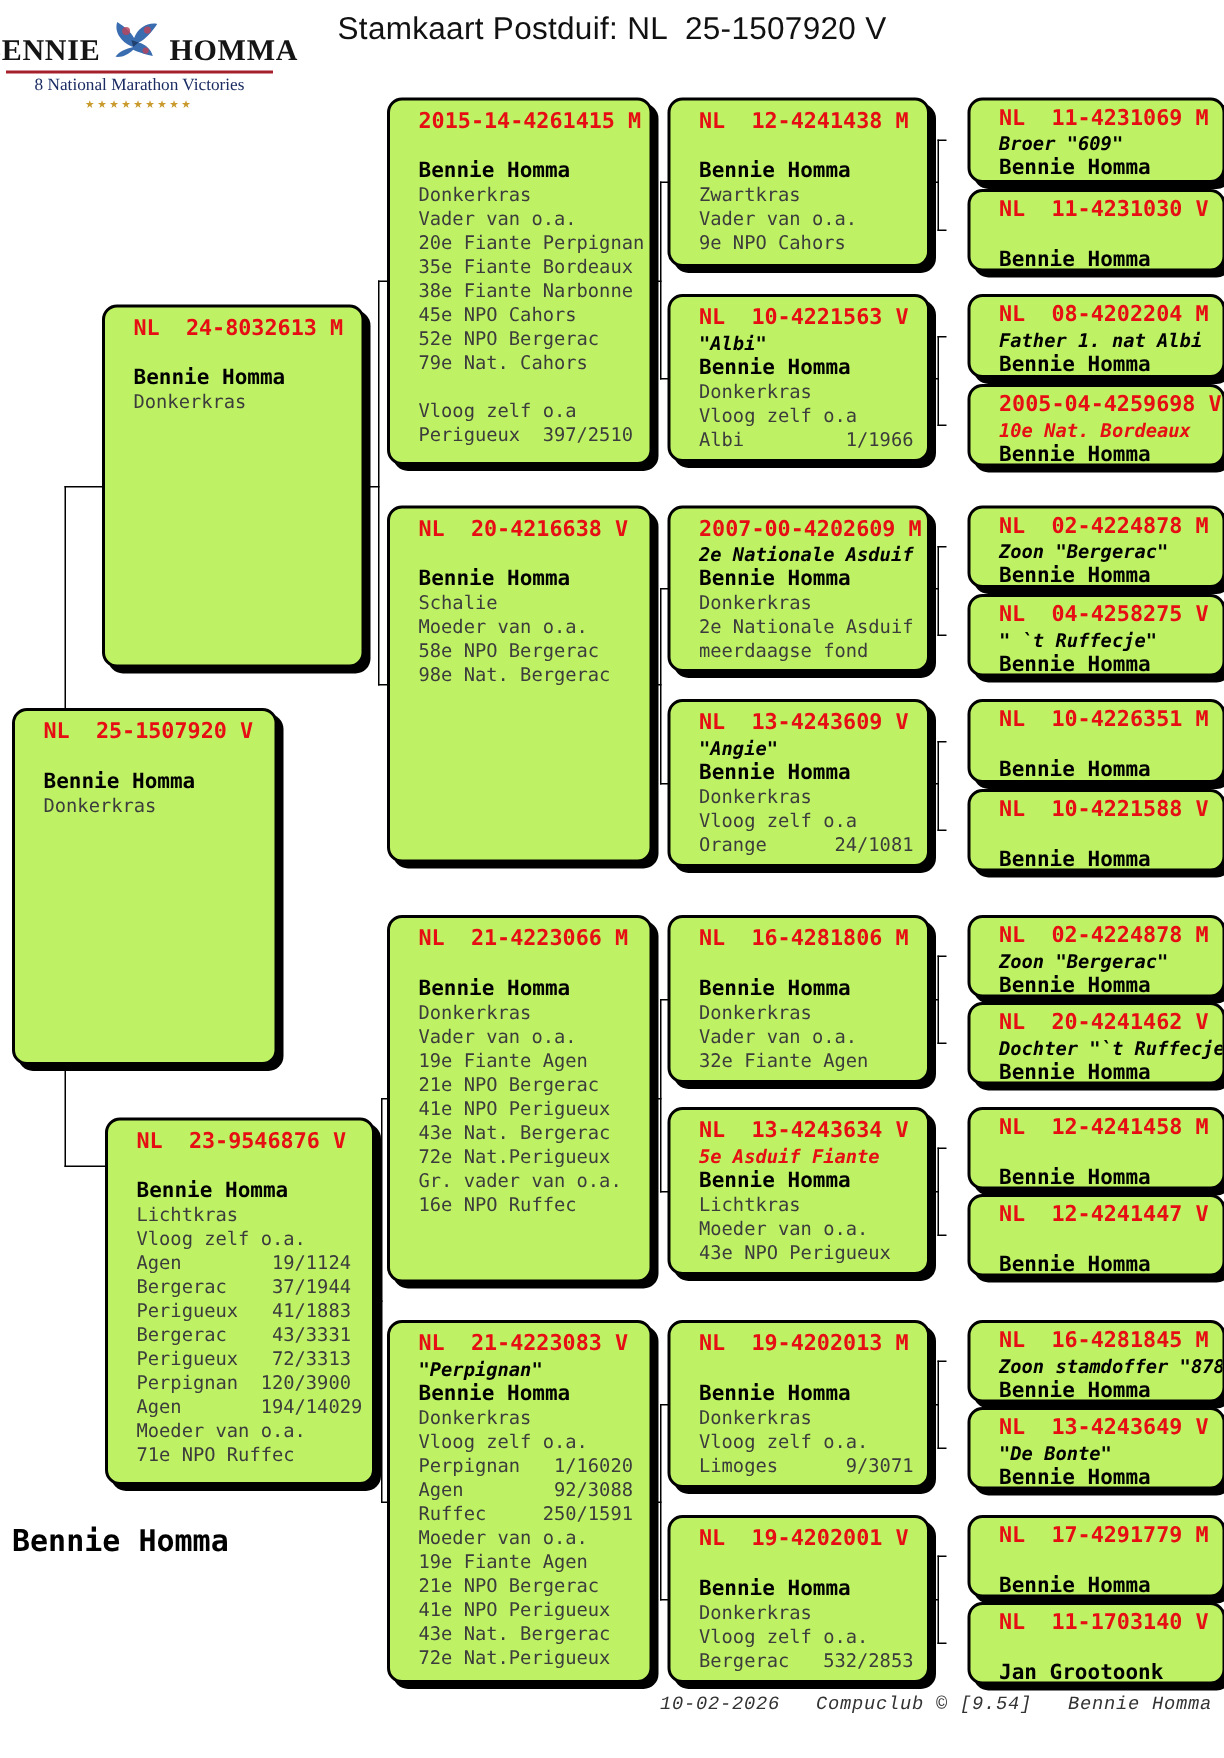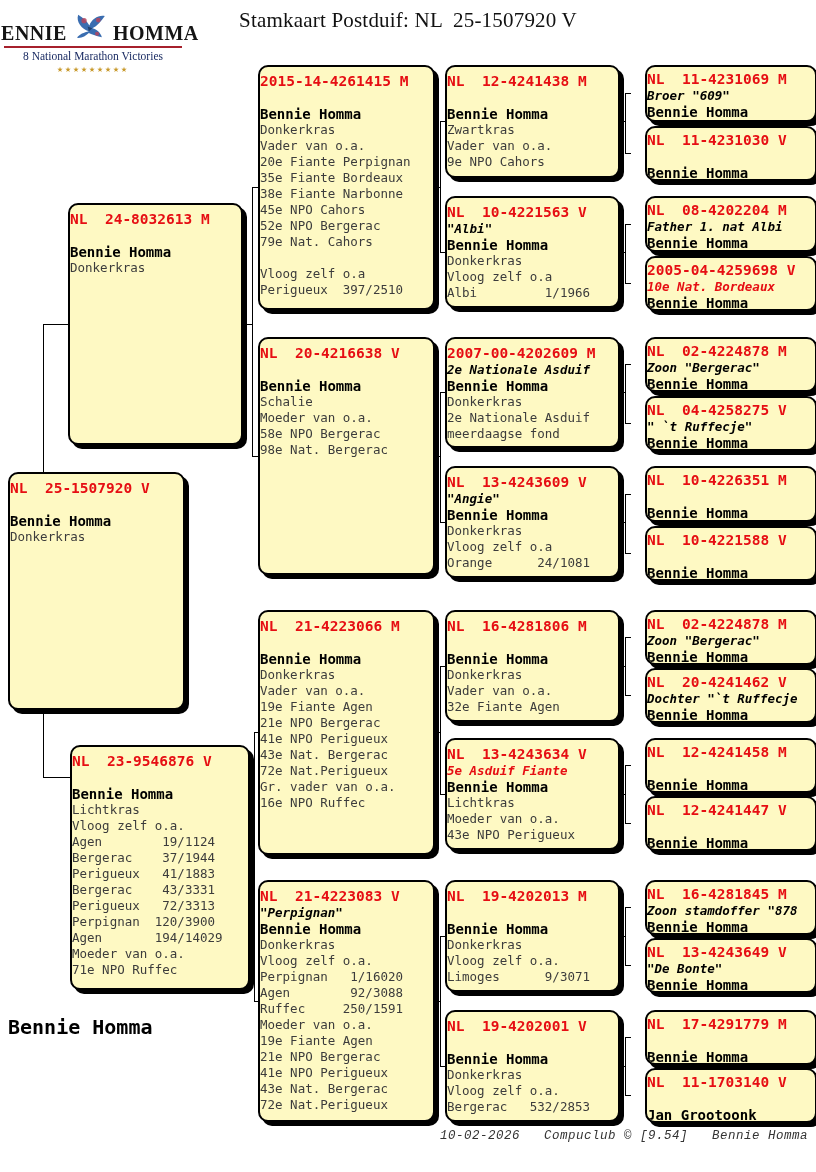--- a/index.html
+++ b/index.html
@@ -2,37 +2,37 @@
 <html><head>
 <meta charset="utf-8">
 <style>
   html,body{margin:0;padding:0;}
   body{
     width:816px;height:1172px;position:relative;background:#fff;
     font-family:"DejaVu Sans Mono",monospace;color:#1a1a1a;overflow:hidden;
   }
   .title{
     position:absolute;left:0;right:0;top:8px;text-align:center;
-    font-family:Liberation Serif, serif;font-size:21px;color:#111;
+    font-family:Liberation Sans, sans-serif;font-size:21px;color:#111;
     white-space:pre;letter-spacing:0.2px;
   }
   
   .logo{position:absolute;left:4px;top:10px;width:178px;text-align:center;}
   .logo-name{
     display:flex;align-items:flex-end;justify-content:center;gap:4px;
     font-family:"Liberation Serif",serif;font-weight:700;font-size:20px;color:#151515;
     border-bottom:2px solid #a6202c;padding-bottom:1px;letter-spacing:0.5px;
   }
   .logo-name svg{margin-bottom:-2px;}
   .logo-tag{font-family:"Liberation Serif",serif;font-size:11.5px;color:#1b2c63;margin-top:2px;}
   .logo-stars{font-size:10px;color:#c8992b;letter-spacing:2px;margin-top:1px;}
   
   .box{
-    position:absolute;background:#fef9c3;border:2px solid #000;border-radius:10px;
-    box-shadow:4px 4px 0 #000;box-sizing:border-box;padding:5px 7px 3px 0;
+    position:absolute;background:#bef264;border:2px solid #000;border-radius:10px;
+    box-shadow:4px 4px 0 #000;box-sizing:border-box;padding:5px 7px 3px 19px;
     z-index:2;overflow:hidden;
   }
   .box.small{padding-top:3px;margin-left:15px;}
   .ring{font-weight:bold;font-size:14.5px;line-height:18px;color:#e60e13;white-space:pre;}
   .sub{font-weight:bold;font-style:italic;font-size:12.5px;line-height:16px;color:#000;white-space:pre;}
   .sub.red{color:#e60e13;}
   .spacer{height:16px;}
   .owner{font-weight:bold;font-size:14px;line-height:16px;color:#000;}
   .lines .bline{font-size:12.5px;line-height:16px;color:#3c3c3c;white-space:pre;}
   

